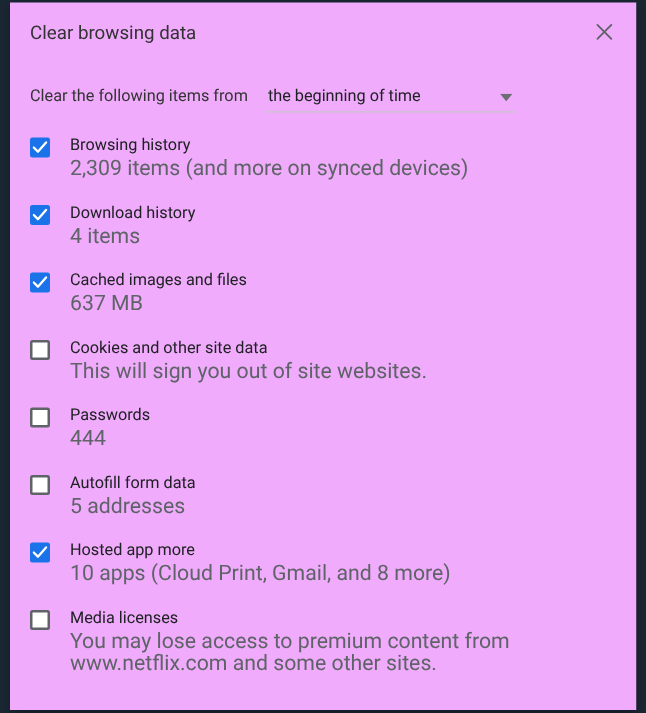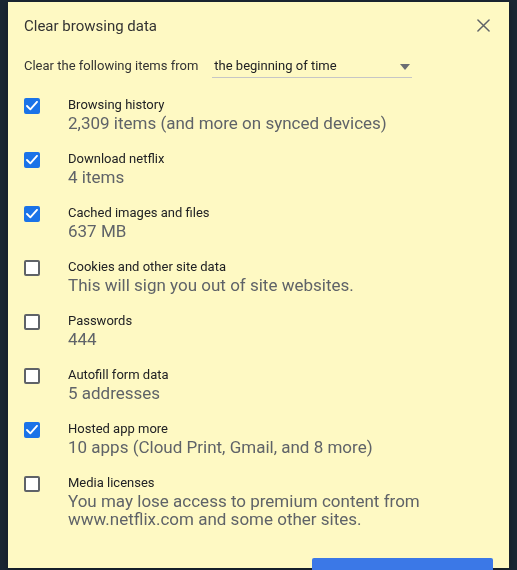--- a/index.html
+++ b/index.html
@@ -7,21 +7,21 @@
     margin: 0; padding: 0;
     width: 517px; height: 570px;
     font-family: "Segoe UI", Roboto, Arial, sans-serif;
     background: #1b2733;
     overflow: hidden;
   }
   .dialog {
     position: absolute;
     left: 8px; top: 2px;
     width: 501px; height: 566px;
-    background: #fef9c3;
+    background: #f0abfc;
     box-shadow: 0 2px 8px rgba(0,0,0,0.3);
     display: flex;
     flex-direction: column;
   }
   .header {
     display: flex;
     align-items: center;
     justify-content: space-between;
     padding: 14px 16px 10px 16px;
   }
@@ -52,28 +52,29 @@
   .range-select {
     flex: 1;
     max-width: 200px;
     border-bottom: 1px solid #c6c6c6;
     padding: 4px 2px;
     display: flex;
     justify-content: space-between;
     align-items: flex-start;
     cursor: pointer;
     color: #202124;
+    margin-top: 12px;
   }
   .range-select .chev { color: #6b6e73; }
   .range-select .chev svg { width: 10px; height: 6px; }
   .items { }
   .item {
     display: flex;
     align-items: flex-start;
-    gap: 28px;
+    gap: 16px;
     margin-bottom: 18px;
   }
   .cb {
     width: 16px; height: 16px;
     border: 2px solid #5f6368;
     border-radius: 2px;
     margin-top: 2px;
     flex: 0 0 auto;
     cursor: pointer;
     display: flex; align-items: center; justify-content: center;
@@ -162,21 +163,21 @@
             <div class="item-sub">2,309 items (and more on synced devices)</div>
           </div>
         </div>
         <div class="item">
           <div class="cb checked">
             <svg viewBox="0 0 14 12">
               <path d="M1 6 L5 10 L13 1" stroke="#fff" stroke-width="2.2" fill="none" stroke-linecap="round" stroke-linejoin="round"></path>
             </svg>
           </div>
           <div class="item-text">
-            <div class="item-label">Download netflix</div>
+            <div class="item-label">Download history</div>
             <div class="item-sub">4 items</div>
           </div>
         </div>
         <div class="item">
           <div class="cb checked">
             <svg viewBox="0 0 14 12">
               <path d="M1 6 L5 10 L13 1" stroke="#fff" stroke-width="2.2" fill="none" stroke-linecap="round" stroke-linejoin="round"></path>
             </svg>
           </div>
           <div class="item-text">

